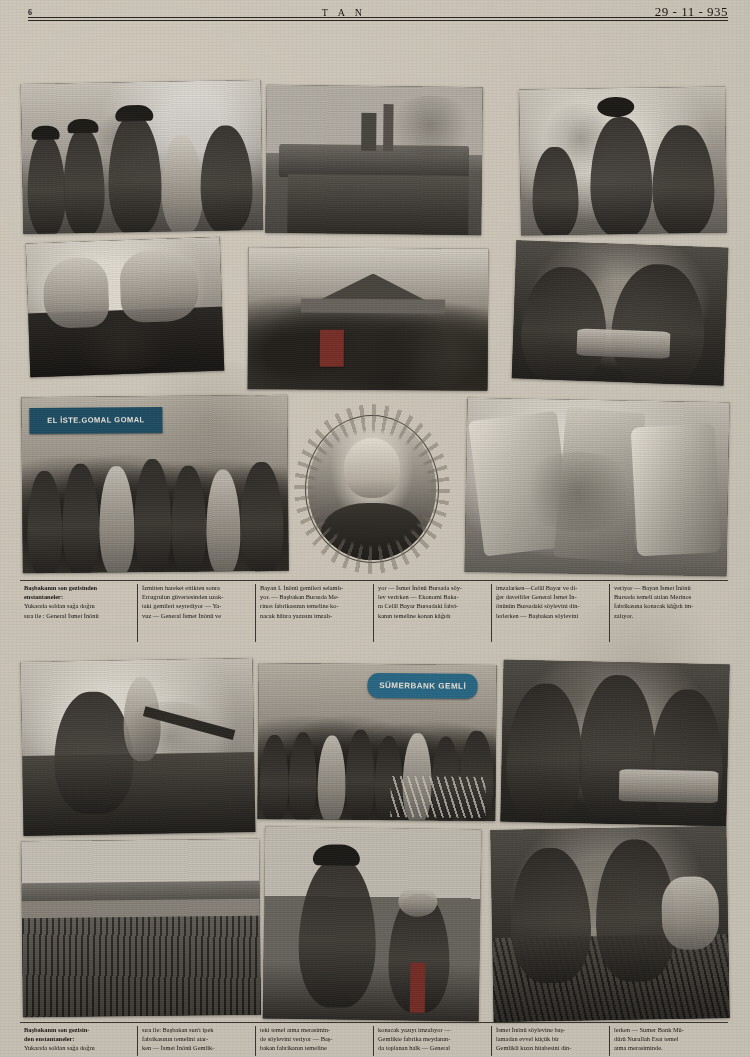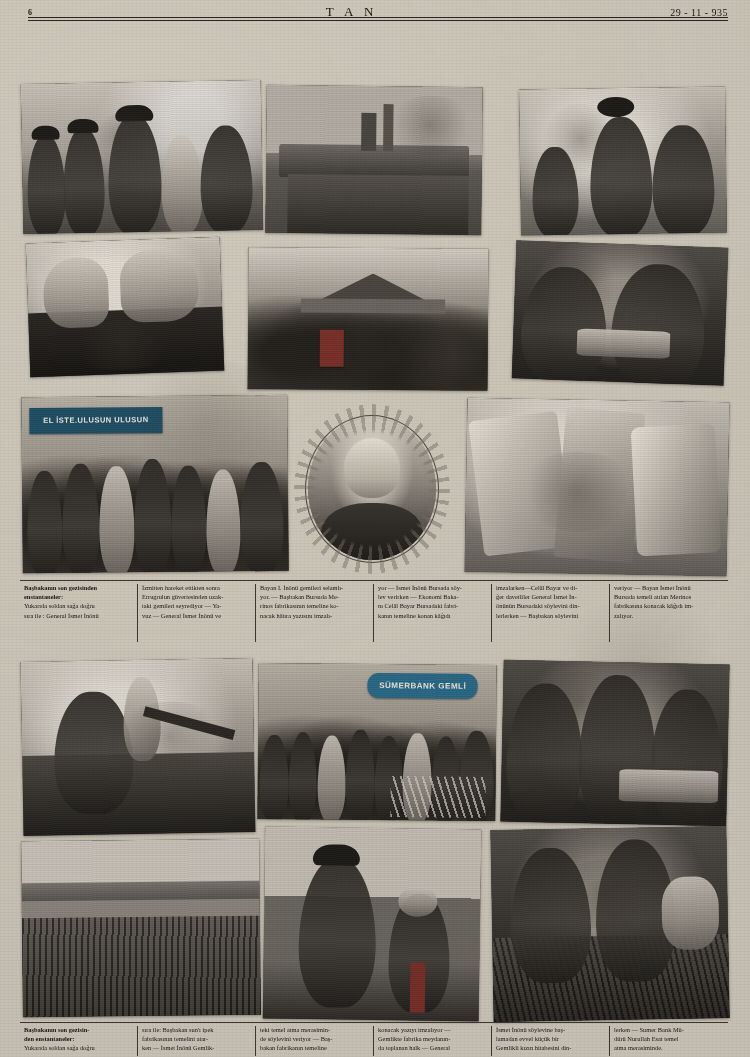--- a/index.html
+++ b/index.html
@@ -41,22 +41,22 @@
     letter-spacing: 1px;
   }
   .masthead .rule {
     position: absolute;
     left: 0; right: 0; top: 13px;
     height: 2px;
     border-top: 1px solid #2a2621;
     border-bottom: 1px solid #2a2621;
   }
   .masthead .pg { font-weight: bold; font-size: 8px; }
-  .masthead .nm { font-size: 13px; letter-spacing: 4px; }
-  .masthead .dt { font-size: 10px; letter-spacing: .5px; }
+  .masthead .nm { font-size: 10px; letter-spacing: 4px; }
+  .masthead .dt { font-size: 13px; letter-spacing: .5px; }
 
   .headline {
     position: absolute;
     left: 0; right: 0; top: 18px;
     text-align: center;
     font-family: "Liberation Sans", sans-serif;
     font-weight: bold;
     font-size: 31px;
     letter-spacing: 0.5px;
     color: #14110e;
@@ -273,21 +273,21 @@
     <div class="tone"></div>
     <div class="fig" style="left:4%; top:18%; width:40%; height:84%;"></div>
     <div class="fig" style="left:46%; top:14%; width:44%; height:88%;"></div>
     <div class="fig lt" style="left:30%; top:62%; width:44%; height:20%; border-radius:10%;"></div>
     <div class="smudge" style="left:8%; top:8%; width:90px; height:60px;"></div>
   </div>
 
   <div class="ph sc-crowd" style="left:22px; top:396px; width:266px; height:176px; transform: rotate(-0.5deg);">
     <div class="tone"></div>
     <div class="banner dark" style="left:3%; top:6%; width:50%; height:15%; font-size:7.5px;">
-      <span>EL İSTE.ULUSUN ULUSUN</span>
+      <span>EL İSTE.GOMAL GOMAL</span>
     </div>
     <div class="fig" style="left:2%; top:42%; width:13%; height:60%;"></div>
     <div class="fig" style="left:15%; top:38%; width:14%; height:64%;"></div>
     <div class="fig lt" style="left:29%; top:40%; width:13%; height:62%;"></div>
     <div class="fig" style="left:42%; top:36%; width:14%; height:66%;"></div>
     <div class="fig" style="left:56%; top:40%; width:13%; height:62%;"></div>
     <div class="fig lt" style="left:69%; top:42%; width:13%; height:60%;"></div>
     <div class="fig" style="left:82%; top:38%; width:16%; height:64%;"></div>
   </div>
 

